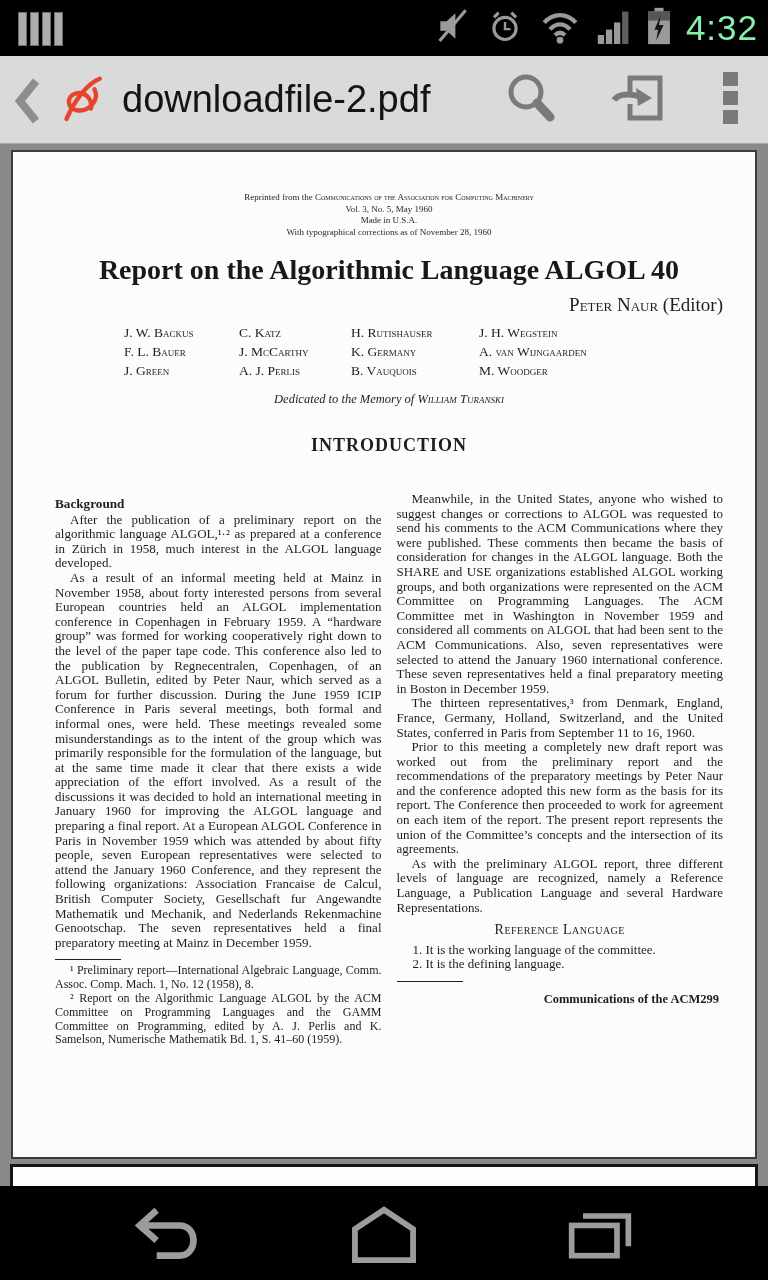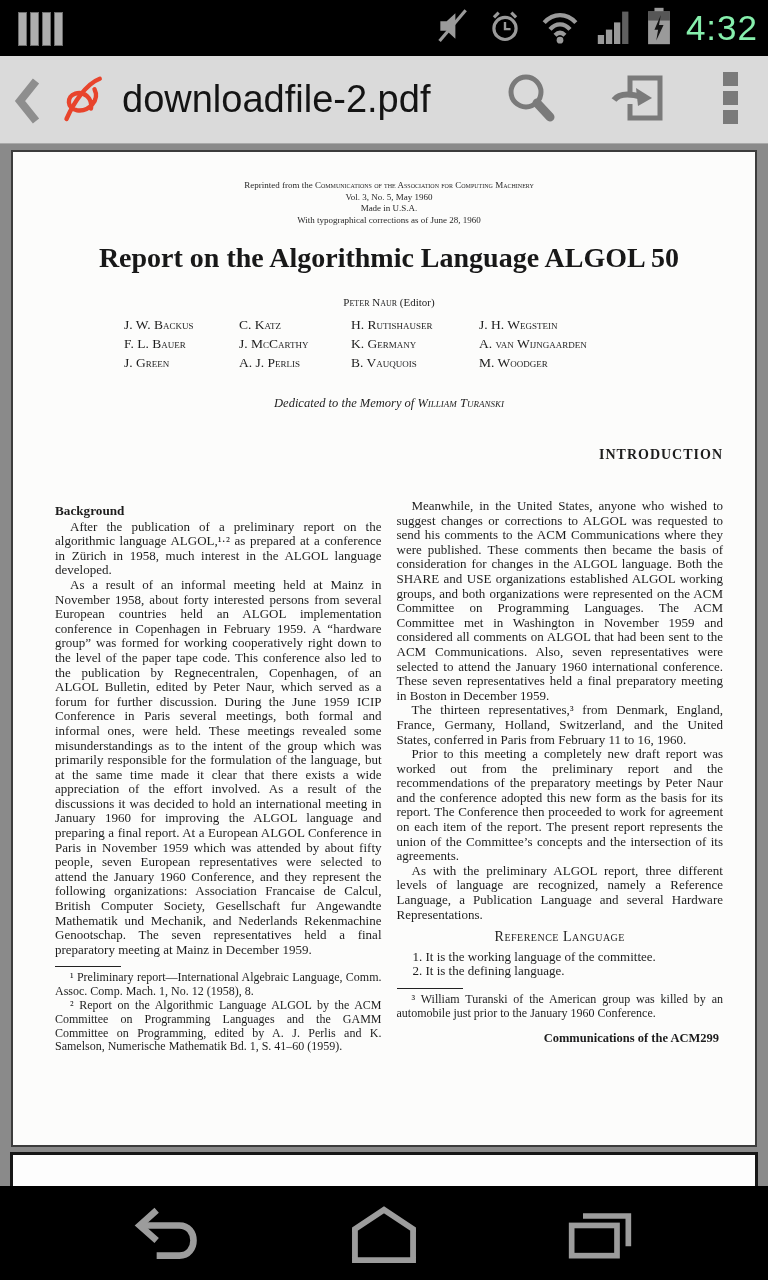--- a/index.html
+++ b/index.html
@@ -16,33 +16,33 @@
   
   .toolbar{height:88px;background:#dadada;border-bottom:1px solid #a9a9a9;display:flex;align-items:center;box-sizing:border-box;padding:0 20px 0 6px;}
   .tb-back{padding:6px 4px 0 4px;}
   .tb-logo{margin:0 10px 0 8px;}
   .tb-title{font-size:38px;color:#141414;flex:1;white-space:nowrap;overflow:hidden;}
   .tb-actions{display:flex;align-items:center;gap:54px;padding-right:6px;}
 
   
   .viewport{height:1042px;background:#8a8a8a;overflow:hidden;position:relative;}
   .page1{width:742px;height:965px;margin:6px auto 0;background:#fcfcfb;border:2px solid #3c3c3c;box-sizing:content-box;
-         font-family:"Liberation Serif",serif;color:#1d1d1d;padding:28px 32px 0 42px;overflow:hidden;position:relative;width:668px;}
+         font-family:"Liberation Serif",serif;color:#1d1d1d;padding:40px 32px 0 42px;overflow:hidden;position:relative;width:668px;}
   .page2{width:742px;height:54px;margin:5px auto 0;background:#fdfdfd;border:3px solid #161616;border-bottom:none;}
 
   .sc{font-variant:small-caps;}
   .it{}
 
   .masthead{text-align:center;font-size:9px;line-height:11.5px;color:#272727;}
   .doc-title{text-align:center;font-size:28px;font-weight:700;margin-top:16px;color:#181818;}
-  .editor-line{text-align:center;font-size:11px;margin-top:22px;}
+  .editor-line{text-align:right;font-size:19px;margin-top:8px;}
   .authors{display:grid;grid-template-columns:115px 112px 128px 175px;justify-content:center;margin-top:7px;font-size:13.5px;line-height:19px;}
   .authors span{font-variant:small-caps;text-align:left;}
-  .dedication{text-align:center;font-style:italic;font-size:12.5px;margin-top:24px;}
-  .intro-h{text-align:right;font-weight:700;font-size:14px;letter-spacing:1px;margin-top:36px;}
+  .dedication{text-align:center;font-style:italic;font-size:12.5px;margin-top:12px;}
+  .intro-h{text-align:center;font-weight:700;font-size:18px;letter-spacing:1px;margin-top:28px;}
 
   .cols{display:flex;gap:15px;margin-top:36px;}
   .col{flex:1;font-size:13px;line-height:14.6px;text-align:justify;}
   .col p{margin:0;text-indent:15px;}
   .col h4{margin:5px 0 1px 0;font-size:13.2px;}
   .sect-h{text-align:center;font-variant:small-caps;font-size:14px;letter-spacing:0.5px;margin:8px 0 5px;}
   .fn-rule{width:66px;border-top:1px solid #222;margin:9px 0 4px;}
   .fn{font-size:12px;line-height:13.8px;text-indent:12px;margin:0;text-align:justify;}
   .listline{margin:0 0 0 16px !important;text-indent:0 !important;}
   .footer-line{display:flex;justify-content:flex-end;font-weight:700;font-size:12.5px;margin-top:10px;padding-right:4px;}
@@ -144,24 +144,24 @@
   </div>
 
   <div class="viewport">
 
     <div class="page1">
 
       <div class="masthead">
         <div><span>Reprinted from the </span><span class="sc">Communications of the Association for Computing Machinery</span></div>
         <div>Vol. 3, No. 5, May 1960</div>
         <div class="it">Made in U.S.A.</div>
-        <div class="it">With typographical corrections as of June 28, 1960</div>
-      </div>
-
-      <div class="doc-title">Report on the Algorithmic Language ALGOL 50</div>
+        <div class="it">With typographical corrections as of November 28, 1960</div>
+      </div>
+
+      <div class="doc-title">Report on the Algorithmic Language ALGOL 40</div>
 
       <div class="editor-line">
         <span class="sc">Peter Naur</span><span class="it"> (Editor)</span>
       </div>
 
       <div class="authors">
         <span>J. W. Backus</span>
         <span>C. Katz</span>
         <span>H. Rutishauser</span>
         <span>J. H. Wegstein</span>
@@ -186,28 +186,27 @@
           <h4>Background</h4>
           <p>After the publication of a preliminary report on the algorithmic language ALGOL,¹·² as prepared at a conference in Zürich in 1958, much interest in the ALGOL language developed.</p>
           <p>As a result of an informal meeting held at Mainz in November 1958, about forty interested persons from several European countries held an ALGOL implementation conference in Copenhagen in February 1959. A “hardware group” was formed for working cooperatively right down to the level of the paper tape code. This conference also led to the publication by Regnecentralen, Copenhagen, of an ALGOL Bulletin, edited by Peter Naur, which served as a forum for further discussion. During the June 1959 ICIP Conference in Paris several meetings, both formal and informal ones, were held. These meetings revealed some misunderstandings as to the intent of the group which was primarily responsible for the formulation of the language, but at the same time made it clear that there exists a wide appreciation of the effort involved. As a result of the discussions it was decided to hold an international meeting in January 1960 for improving the ALGOL language and preparing a final report. At a European ALGOL Conference in Paris in November 1959 which was attended by about fifty people, seven European representatives were selected to attend the January 1960 Conference, and they represent the following organizations: Association Francaise de Calcul, British Computer Society, Gesellschaft fur Angewandte Mathematik und Mechanik, and Nederlands Rekenmachine Genootschap. The seven representatives held a final preparatory meeting at Mainz in December 1959.</p>
           <div class="fn-rule"></div>
           <p class="fn">¹ Preliminary report—International Algebraic Language, Comm. Assoc. Comp. Mach. 1, No. 12 (1958), 8.</p>
           <p class="fn">² Report on the Algorithmic Language ALGOL by the ACM Committee on Programming Languages and the GAMM Committee on Programming, edited by A. J. Perlis and K. Samelson, Numerische Mathematik Bd. 1, S. 41–60 (1959).</p>
         </div>
 
         <div class="col">
           <p>Meanwhile, in the United States, anyone who wished to suggest changes or corrections to ALGOL was requested to send his comments to the ACM Communications where they were published. These comments then became the basis of consideration for changes in the ALGOL language. Both the SHARE and USE organizations established ALGOL working groups, and both organizations were represented on the ACM Committee on Programming Languages. The ACM Committee met in Washington in November 1959 and considered all comments on ALGOL that had been sent to the ACM Communications. Also, seven representatives were selected to attend the January 1960 international conference. These seven representatives held a final preparatory meeting in Boston in December 1959.</p>
-          <p>The thirteen representatives,³ from Denmark, England, France, Germany, Holland, Switzerland, and the United States, conferred in Paris from February 11 to 16, 1960.</p>
+          <p>The thirteen representatives,³ from Denmark, England, France, Germany, Holland, Switzerland, and the United States, conferred in Paris from September 11 to 16, 1960.</p>
           <p>Prior to this meeting a completely new draft report was worked out from the preliminary report and the recommendations of the preparatory meetings by Peter Naur and the conference adopted this new form as the basis for its report. The Conference then proceeded to work for agreement on each item of the report. The present report represents the union of the Committee’s concepts and the intersection of its agreements.</p>
           <p>As with the preliminary ALGOL report, three different levels of language are recognized, namely a Reference Language, a Publication Language and several Hardware Representations.</p>
           <div class="sect-h">Reference Language</div>
           <p class="listline">1. It is the working language of the committee.</p>
           <p class="listline">2. It is the defining language.</p>
           <div class="fn-rule"></div>
-          <p class="fn">³ William Turanski of the American group was killed by an automobile just prior to the January 1960 Conference.</p>
           <div class="footer-line">
             <span>Communications of the ACM</span>
             <span>299</span>
           </div>
         </div>
       </div>
 
     </div>
 
     <div class="page2"></div>

